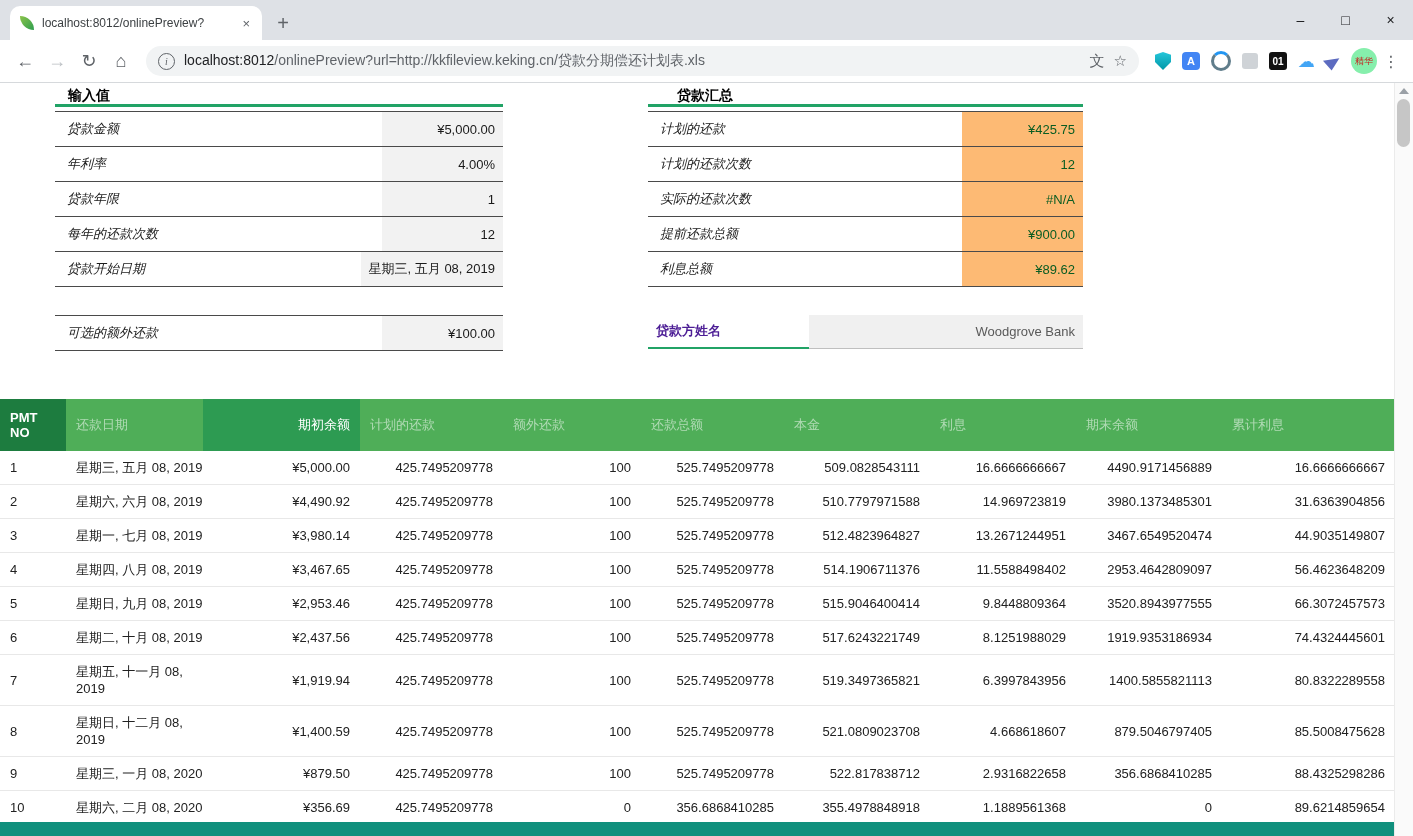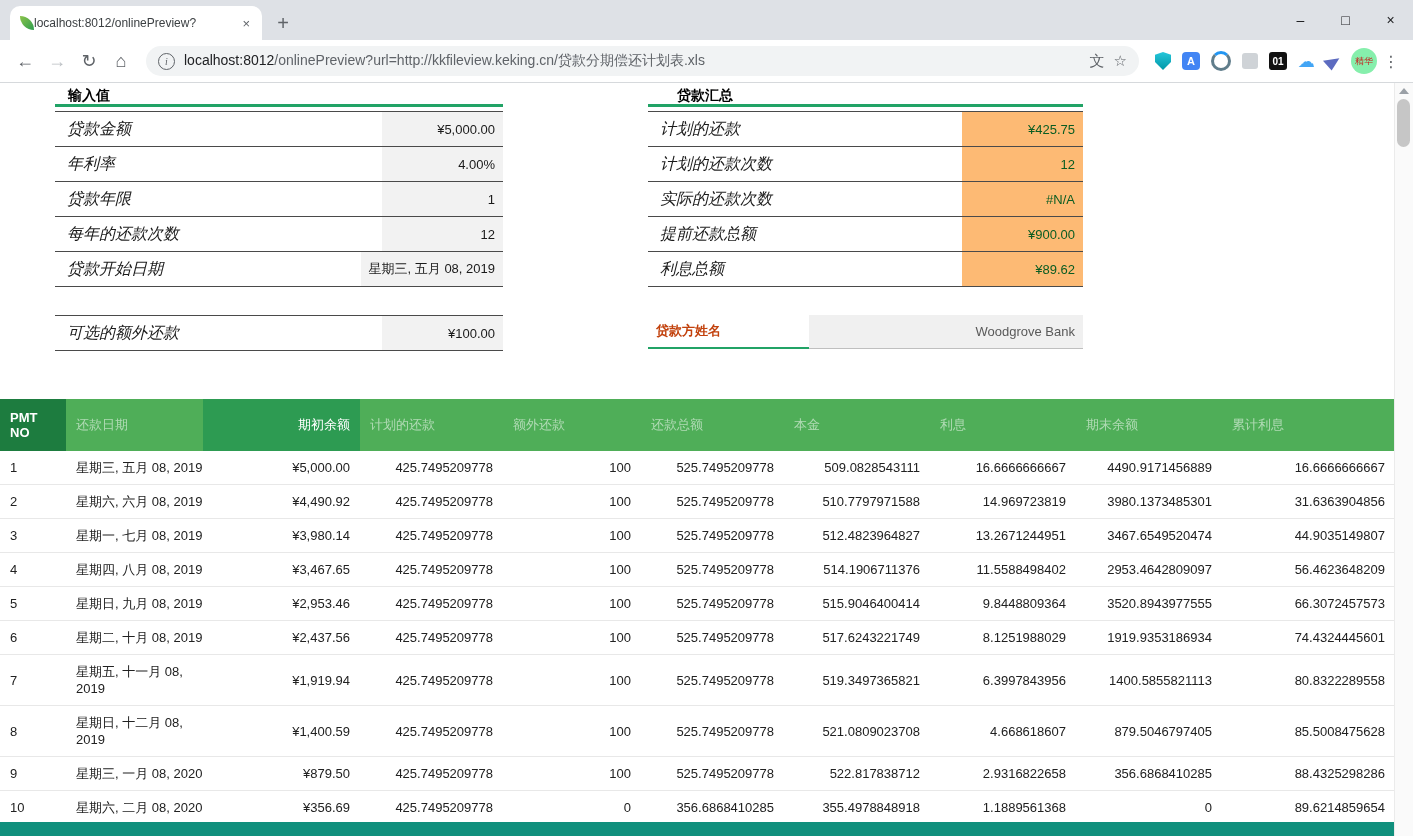--- a/index.html
+++ b/index.html
@@ -1,21 +1,21 @@
 <!DOCTYPE html>
 <html><head>
 <meta charset="utf-8">
 <style>
   html,body{margin:0;padding:0;}
   body{width:1413px;height:836px;overflow:hidden;background:#fff;
        font-family:"Liberation Sans","DejaVu Sans",sans-serif;}
 
   
   .titlebar{height:40px;background:#dee1e6;position:relative;display:flex;align-items:flex-end;}
-  .tab{display:flex;align-items:center;gap:0;width:232px;height:34px;background:#fff;
+  .tab{display:flex;align-items:center;gap:8px;width:232px;height:34px;background:#fff;
        border-radius:10px 10px 0 0;margin-left:10px;padding:0 10px;}
   .favicon{width:14px;height:14px;background:linear-gradient(135deg,#8bc34a,#2e9e4f);
            border-radius:0 100% 0 100%;flex:none;}
   .tab-title{flex:1;font-size:12px;color:#3c4043;white-space:nowrap;overflow:hidden;}
   .tab-close{font-size:13px;color:#5f6368;padding:0 2px;cursor:default;}
   .newtab{width:26px;height:26px;margin:0 0 4px 8px;display:flex;align-items:center;
           justify-content:center;font-size:20px;color:#5f6368;}
   .wincontrols{position:absolute;top:0;right:0;height:40px;display:flex;align-items:center;}
   .wincontrols .wc{width:45px;text-align:center;font-size:14px;color:#202124;}
 
@@ -57,30 +57,30 @@
   .sec-underline{position:absolute;top:21px;height:3px;background:#21a366;}
   .u-left{left:55px;width:448px;} .u-right{left:648px;width:435px;}
 
   .formblock{position:absolute;}
   .fb-input{left:55px;top:28px;width:448px;}
   .fb-extra{left:55px;top:232px;width:448px;}
   .fb-summary{left:648px;top:28px;width:435px;}
   .fb-lender{left:648px;top:232px;width:435px;}
   .frow{display:flex;height:34px;border-bottom:1px solid #4a4a4a;}
   .frow:first-child{border-top:1px solid #4a4a4a;}
-  .flabel{display:flex;align-items:center;padding:0 12px;font-style:italic;font-size:16px;
+  .flabel{display:flex;align-items:center;padding:0 12px;font-style:italic;font-size:13px;
           color:#1a1a1a;background:#fff;}
   .fb-input .flabel,.fb-extra .flabel{width:303px;}
   .fb-summary .flabel{width:290px;}
   .fvalue{flex:1;display:flex;align-items:center;justify-content:flex-end;padding:0 8px;
           font-size:13px;color:#1a1a1a;white-space:nowrap;}
   .fb-input .fvalue,.fb-extra .fvalue{background:#f2f2f2;}
   .fb-summary .fvalue{background:#fdba74;color:#0a5c22;}
   .lender-label{width:145px;display:flex;align-items:center;padding:0 8px;font-size:13px;
-                font-weight:bold;color:#c2410c;border-bottom:2px solid #21a366;background:#fff;}
+                font-weight:bold;color:#4c1d95;border-bottom:2px solid #21a366;background:#fff;}
   .lender-value{flex:1;display:flex;align-items:center;justify-content:flex-end;padding:0 8px;
                 font-size:13px;color:#595959;background:#f0f0f0;border-bottom:1px solid #bfbfbf;}
   .fb-lender .frow{border:none;}
 
   table.grid{position:absolute;top:316px;left:0;width:1395px;border-collapse:collapse;table-layout:fixed;}
   .grid th{height:52px;background:#4fae58;font-size:13px;font-weight:normal;
            color:rgba(255,255,255,.55);text-align:left;padding:0 10px;vertical-align:middle;overflow:hidden;}
   .grid th.h-pmt{background:#1d7c3f;color:#fff;font-weight:bold;white-space:pre-line;}
   .grid th.h-begin{background:#2d9b52;color:#fff;text-align:right;}
   .grid td{font-size:13px;color:#212121;padding:8px 10px;border-bottom:1px solid #e8e8e8;

